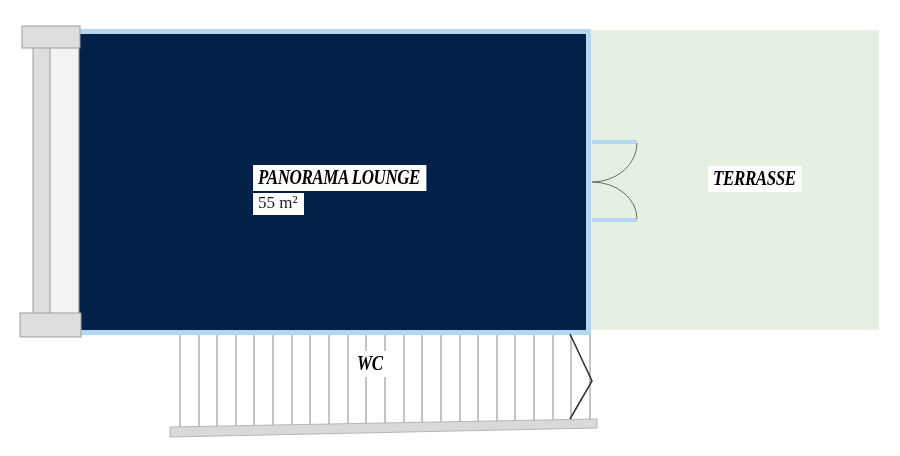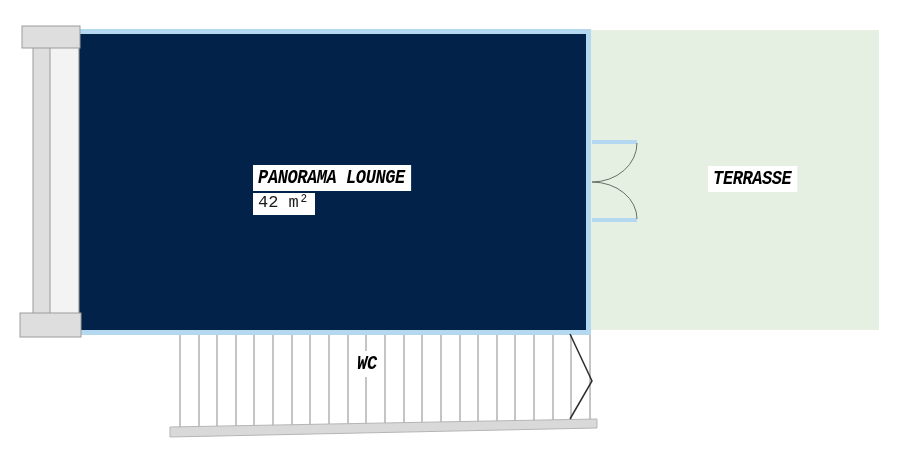--- a/index.html
+++ b/index.html
@@ -2,21 +2,21 @@
 <html><head>
 <meta charset="utf-8">
 <style>
   html, body { margin: 0; padding: 0; background: #ffffff; }
   .canvas {
     position: relative;
     width: 900px;
     height: 456px;
     background: #ffffff;
     overflow: hidden;
-    font-family: Liberation Mono, monospace;
+    font-family: Liberation Serif, serif;
   }
   .plan-svg { position: absolute; left: 0; top: 0; }
   .plan-label {
     position: absolute;
     display: inline-block;
     background: #ffffff;
     color: #000000;
     font-weight: bold;
     font-style: italic;
     font-size: 20px;
@@ -73,17 +73,17 @@
     <g>
       <rect x="33" y="47" width="46" height="267" fill="#dedede" stroke="#9b9b9b" stroke-width="1"></rect>
       <rect x="50" y="48" width="28" height="265" fill="#f3f3f3"></rect>
       <line x1="50" y1="48" x2="50" y2="313" stroke="#9b9b9b" stroke-width="1"></line>
       <rect x="22" y="26" width="58" height="22" fill="#dedede" stroke="#9b9b9b" stroke-width="1"></rect>
       <rect x="20" y="313" width="61" height="24" fill="#dedede" stroke="#9b9b9b" stroke-width="1"></rect>
     </g>
   </svg>
 
   <div class="plan-label label-lounge">PANORAMA LOUNGE</div>
-  <div class="label-area">42 m²</div>
+  <div class="label-area">55 m²</div>
   <div class="plan-label label-terrasse">TERRASSE</div>
   <div class="plan-label label-wc">WC</div>
 
 </div>
 
 </body></html>

